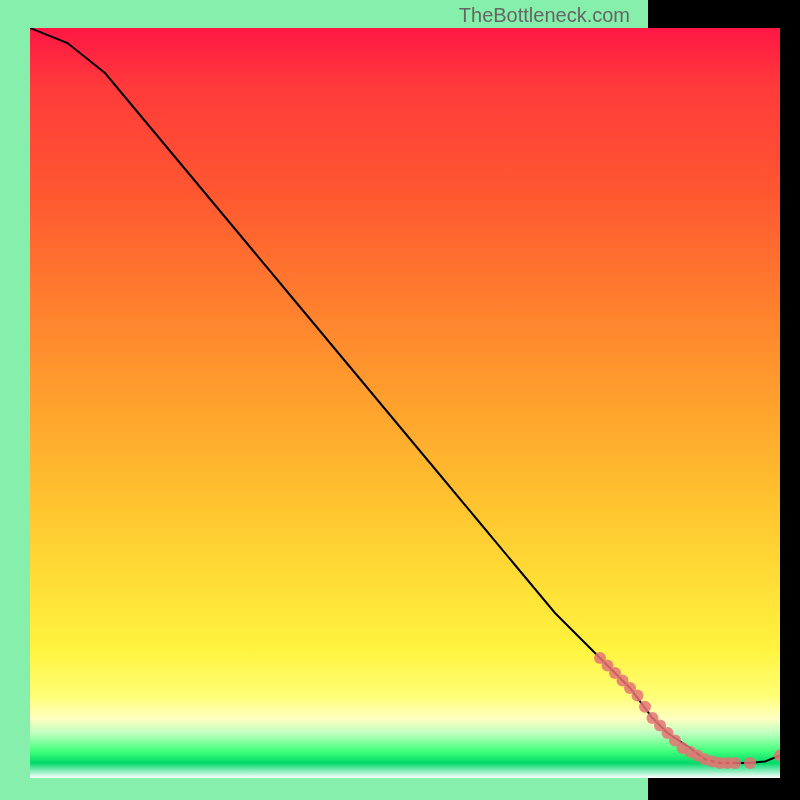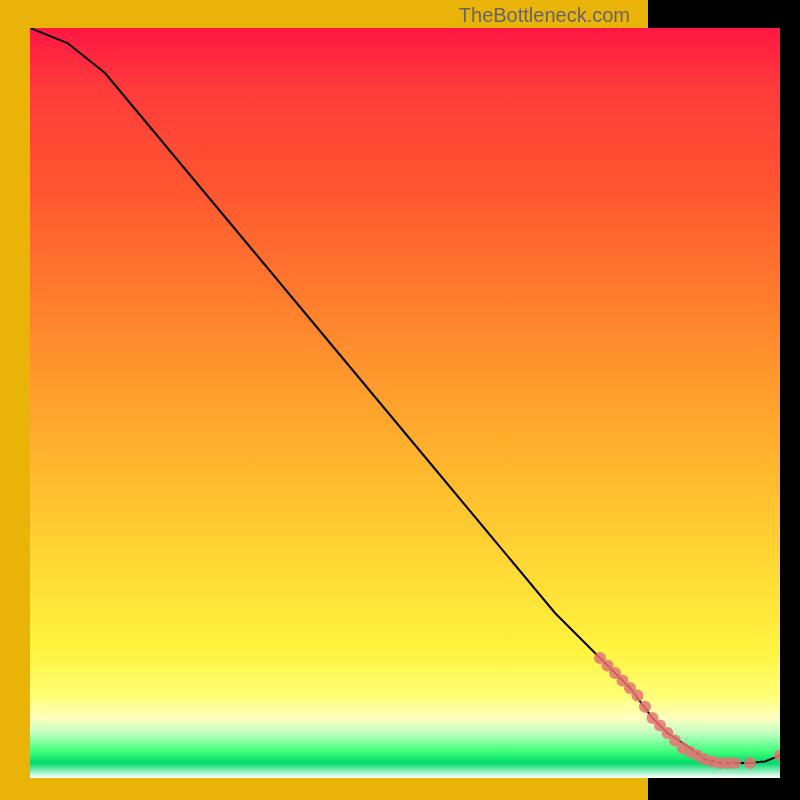--- a/index.html
+++ b/index.html
@@ -8,21 +8,21 @@
     background: #000;
     width: 800px;
     height: 800px;
     overflow: hidden;
     font-family: Arial, sans-serif;
   }
   .container {
     width: 648px;
     height: 800px;
     position: relative;
-    background: #eab308;
+    background: #86efac;
   }
   .watermark {
     position: absolute;
     top: 4px;
     right: 18px;
     color: #656565;
     font-size: 20px;
     font-weight: 500;
     z-index: 10;
   }

